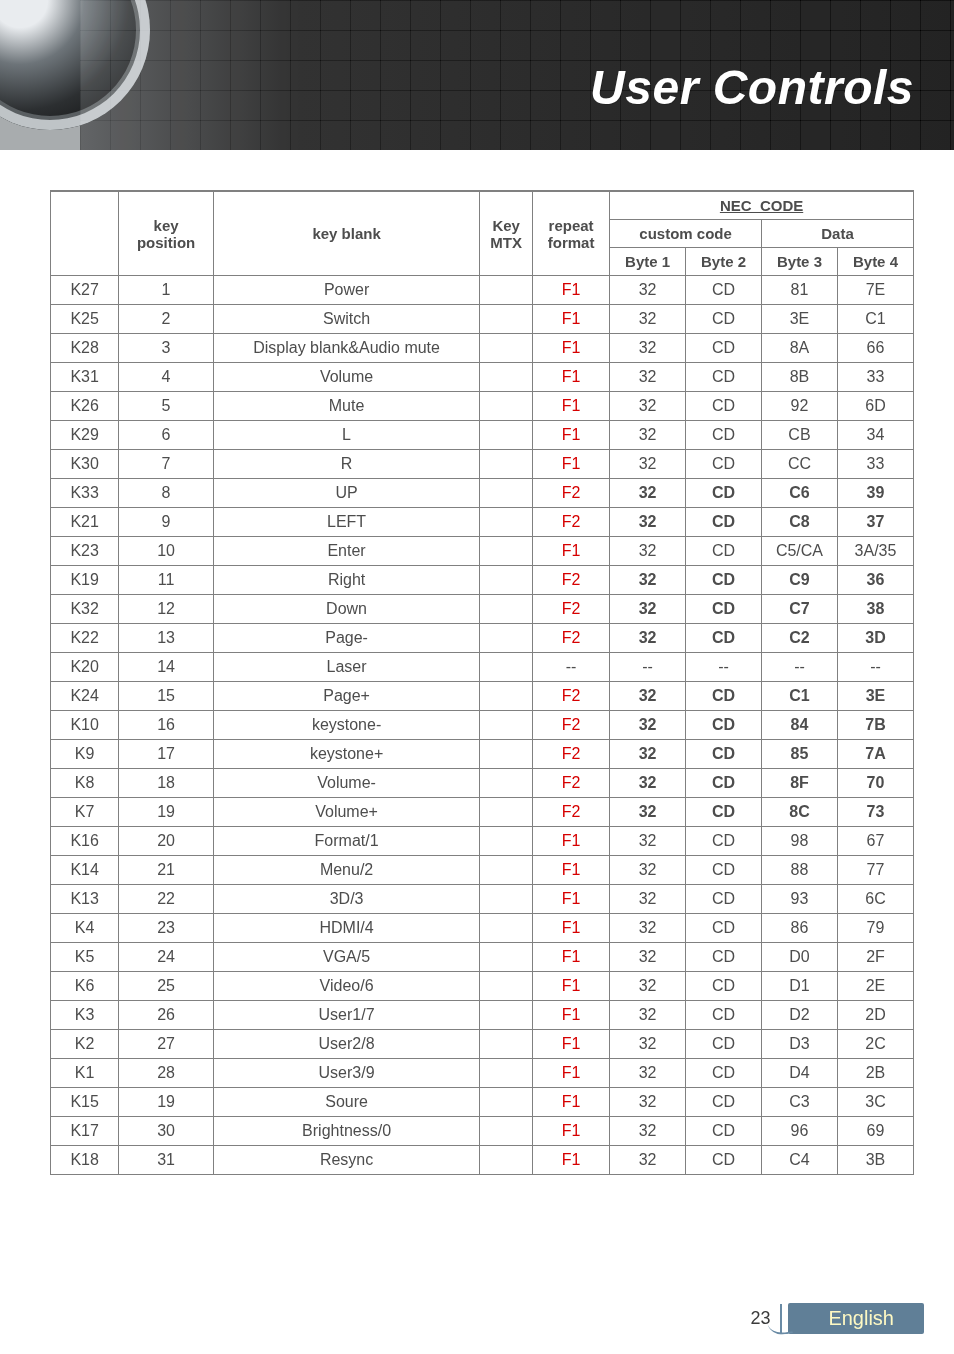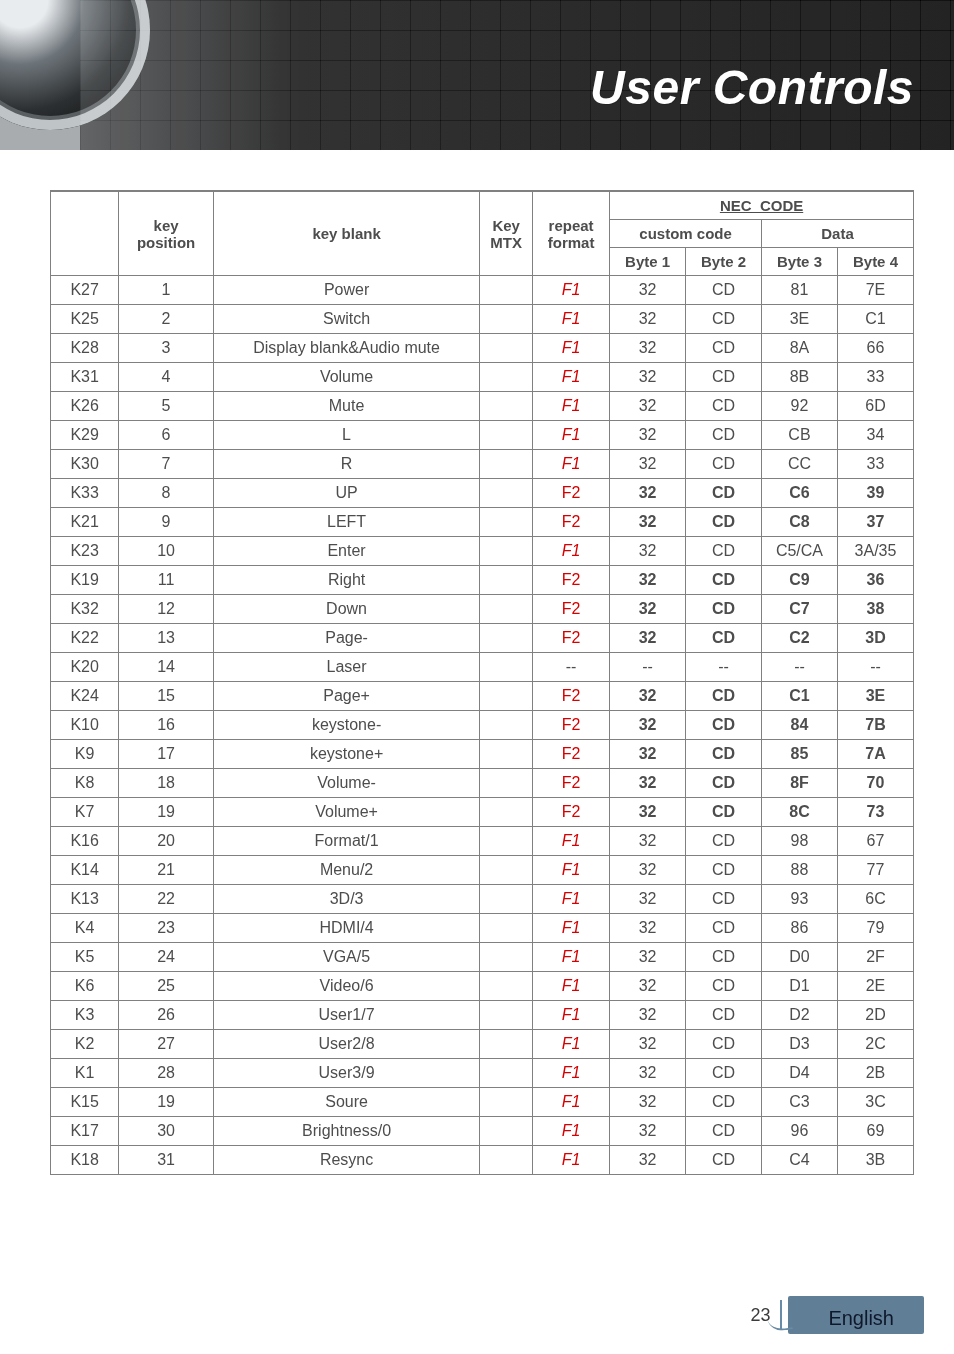--- a/index.html
+++ b/index.html
@@ -38,21 +38,21 @@
   }
   table.codes th { font-weight: 700; color: #4d4d4d; font-size: 15px; }
   col.c0 { width: 62px; }
   col.c1 { width: 86px; }
   col.c2 { width: 242px; }
   col.c3 { width: 48px; }
   col.c4 { width: 70px; }
   col.c5, col.c6, col.c7, col.c8 { width: 69px; }
 
   td.legend span { font-weight: 400; color: #4d4d4d; }
-  td.rf-f1 span { color: #d60000; font-style: italic; }
+  td.rf-f1 span { color: #d60000; }
   td.rf-f2 span { color: #d60000; font-weight: 400; }
   td.rf-dash span { color: #4d4d4d; }
   tr.bold td.b span { font-weight: 700; color: #4d4d4d; }
   table.codes thead tr:first-child th { border-top: 2px solid #808080; }
   table.codes thead th.topgroup { border-bottom: 1px solid #808080; }
   table.codes thead th.nec { text-decoration: underline; }
 
   .footer {
     position: absolute; bottom: 20px; right: 30px; display: flex; align-items: center; gap: 6px;
   }
@@ -61,21 +61,21 @@
     font-size: 18px; color: #3b3b3b;
     border-right: 2px solid #6a8ba5;
     position: relative;
   }
   .footer .pg::after {
     content:""; position:absolute; right:-12px; bottom:-1px; width:24px; height:14px;
     border-bottom:2px solid #6a8ba5; border-bottom-left-radius:16px 14px; border-bottom-right-radius:0;
     transform: rotate(-8deg);
   }
   .footer .lang {
-    background:#607f97; color:#0f172a; font-size:20px; padding:11px 30px 4px 40px;
+    background:#607f97; color:#fef9c3; font-size:20px; padding:4px 30px 4px 40px;
     border-radius:2px;
   }
 </style>
 </head>
 <body>
 <div class="page">
 
   <div class="banner">
     <div class="lens"></div>
     <h1>User Controls</h1>

